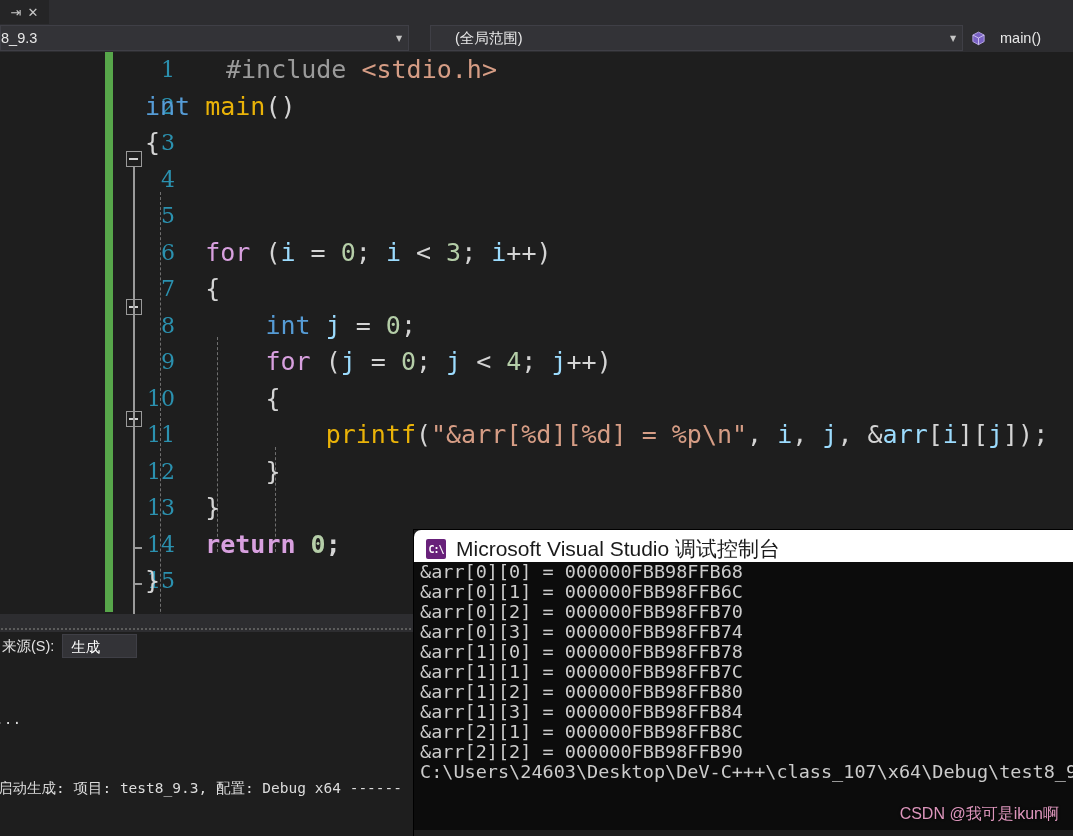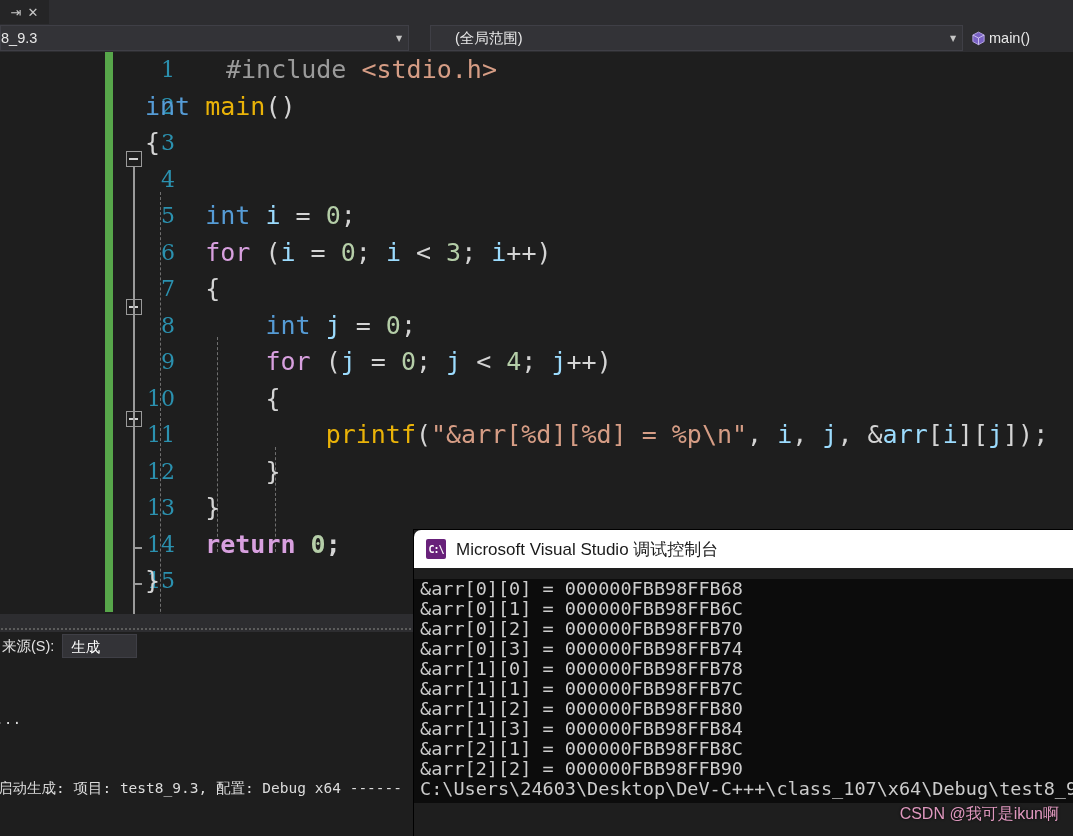--- a/index.html
+++ b/index.html
@@ -41,21 +41,21 @@
     font-family:"Liberation Sans","DejaVu Sans",sans-serif;
   }
   .nav-combo.first{width:409px;margin:1px 12px 1px 0;}
   .nav-combo.second{flex:1;margin:1px 0 1px 9px;padding-left:24px;}
   .nav-combo .caret{
     width:18px;text-align:center;color:#c5c5c5;font-size:8px;
     font-family:"DejaVu Sans",sans-serif;
   }
   .nav-combo .txt{white-space:nowrap;overflow:hidden;}
   .nav-func{
-    width:110px;display:flex;align-items:center;gap:3px;
+    width:110px;display:flex;align-items:center;gap:14px;
     padding-left:8px;color:#e8e8e8;font-size:14.5px;
     box-sizing:border-box;
   }
   .cube{
     width:15px;height:15px;position:relative;display:inline-block;
   }
   .cube svg{display:block;}
 
   
   .editor{
@@ -165,31 +165,31 @@
     position:absolute;left:414px;top:530px;width:659px;height:306px;
     box-shadow:0 0 0 1px #000;
   }
   .console-title{
     position:absolute;left:0;top:0;width:659px;height:38px;
     background:#ffffff;display:flex;align-items:center;gap:10px;
     padding-left:12px;box-sizing:border-box;
     border-top-left-radius:7px;
   }
   .console-title .ttxt{
-    color:#1a1a1a;font-size:17px;
+    color:#1a1a1a;font-size:21px;
     font-family:"Liberation Sans","DejaVu Sans",sans-serif;
   }
   .cicon{
     width:20px;height:20px;background:#68217a;border-radius:2px;
     display:flex;align-items:center;justify-content:center;
     color:#fff;font-size:10px;font-weight:bold;
     font-family:"DejaVu Sans Mono",monospace;letter-spacing:-1px;
   }
   .console-body{
-    position:absolute;left:0;top:49px;width:659px;height:224px;
+    position:absolute;left:0;top:32px;width:659px;height:268px;
     background:#0c0c0c;overflow:hidden;
   }
   .console-body .cl{
     font-family:"DejaVu Sans Mono","Liberation Mono",monospace;
     font-size:18.5px;line-height:20px;color:#cccccc;
     white-space:pre;padding-left:6px;
   }
   .console-body .cl.last{color:#cccccc;}
 
   
@@ -264,21 +264,20 @@
       <span class="lnum">3</span>
       <span class="code" style="left:32px;"><span class="t-brace">{</span></span>
     </div>
 
     <div class="row">
       <span class="lnum">4</span>
     </div>
 
     <div class="row">
       <span class="lnum">5</span>
-      <span class="code" style="left:32px;"><span class="t-plain">    </span><span class="t-kw">int</span><span class="t-plain"> </span><span class="t-id">i</span><span class="t-plain"> = </span><span class="t-num">0</span><span class="t-plain">;</span></span>
     </div>
 
     <div class="row">
       <span class="lnum">6</span>
       <span class="code" style="left:32px;"><span class="t-plain">    </span><span class="t-ctl">for</span><span class="t-plain"> (</span><span class="t-id">i</span><span class="t-plain"> = </span><span class="t-num">0</span><span class="t-plain">; </span><span class="t-id">i</span><span class="t-plain"> &lt; </span><span class="t-num">3</span><span class="t-plain">; </span><span class="t-id">i</span><span class="t-plain">++)</span></span>
     </div>
 
     <div class="row">
       <span class="lnum">7</span>
       <span class="code" style="left:32px;"><span class="t-plain">    </span><span class="t-brace">{</span></span>

